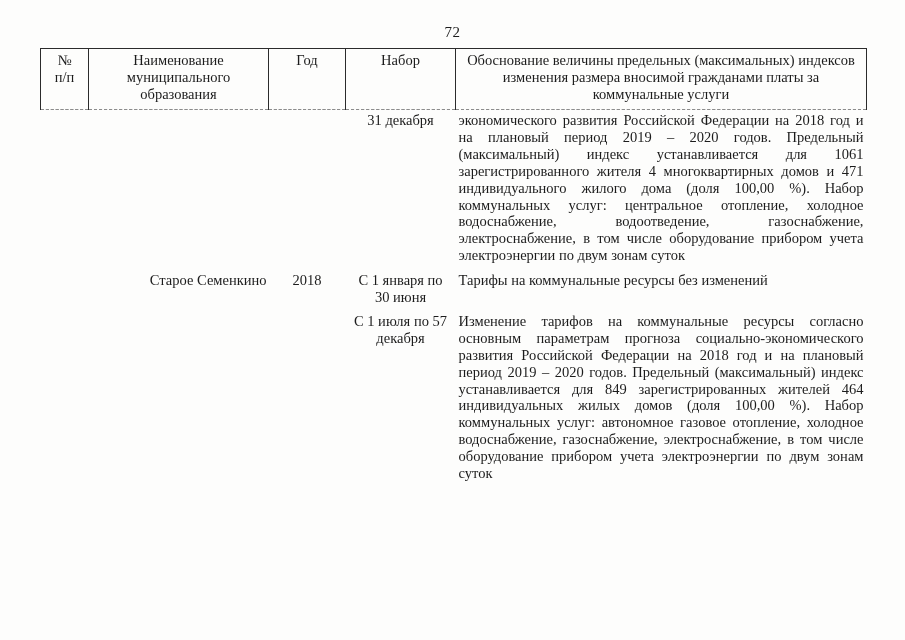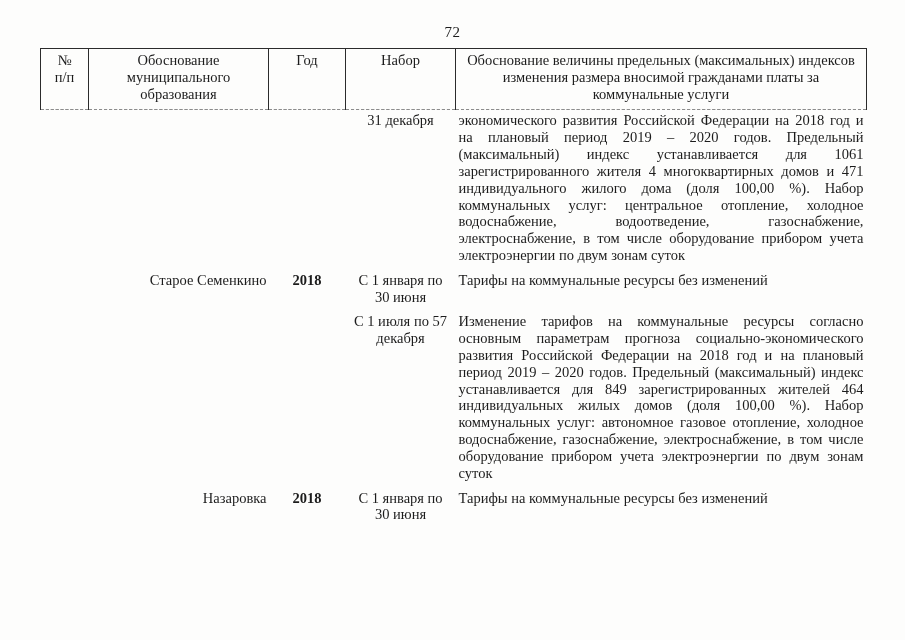--- a/index.html
+++ b/index.html
@@ -42,21 +42,21 @@
     vertical-align: top;
     text-align: center;
     padding: 3px 4px 7px 4px;
   }
   tbody td {
     border: none;
     vertical-align: top;
     padding: 2px 2px 3px 2px;
   }
   td.cell-name  { text-align: right; padding-left: 9px; }
-  td.cell-year  { text-align: center; font-weight: bold; }
+  td.cell-year  { text-align: center; }
   td.cell-period{ text-align: center; padding-left: 6px; padding-right: 6px; }
   td.cell-just  {
     text-align: justify;
     text-align-last: left;
     -moz-text-align-last: left;
     padding-left: 3px; padding-right: 3px;
   }
   tbody tr td { padding-bottom: 6px; }
   .hdr-two-line span { display: block; }
 </style>
@@ -74,21 +74,21 @@
       <col class="c-year">
       <col class="c-period">
       <col class="c-just">
     </colgroup>
     <thead>
       <tr>
         <th class="hdr-two-line">
           <span>№</span>
           <span>п/п</span>
         </th>
-        <th>Обоснование муниципального образования</th>
+        <th>Наименование муниципального образования</th>
         <th>Год</th>
         <th>Набор</th>
         <th>Обоснование величины предельных (максимальных) индексов изменения размера вносимой гражданами платы за коммунальные услуги</th>
       </tr>
     </thead>
     <tbody>
 
       <tr>
         <td class="cell-num"></td>
         <td class="cell-name"></td>
@@ -106,23 +106,16 @@
       </tr>
 
       <tr>
         <td class="cell-num"></td>
         <td class="cell-name"></td>
         <td class="cell-year"></td>
         <td class="cell-period">С 1 июля по 57 декабря</td>
         <td class="cell-just">Изменение тарифов на коммунальные ресурсы согласно основным параметрам прогноза социально-экономического развития Российской Федерации на 2018 год и на плановый период 2019 – 2020 годов. Предельный (максимальный) индекс устанавливается для 849 зарегистрированных жителей 464 индивидуальных жилых домов (доля 100,00 %). Набор коммунальных услуг: автономное газовое отопление, холодное водоснабжение, газоснабжение, электроснабжение, в том числе оборудование прибором учета электроэнергии по двум зонам суток</td>
       </tr>
 
-      <tr>
-        <td class="cell-num"></td>
-        <td class="cell-name">Назаровка</td>
-        <td class="cell-year">2018</td>
-        <td class="cell-period">С 1 января по 30 июня</td>
-        <td class="cell-just">Тарифы на коммунальные ресурсы без изменений</td>
-      </tr>
 
     </tbody>
   </table>
 </div>
 
 </body></html>

